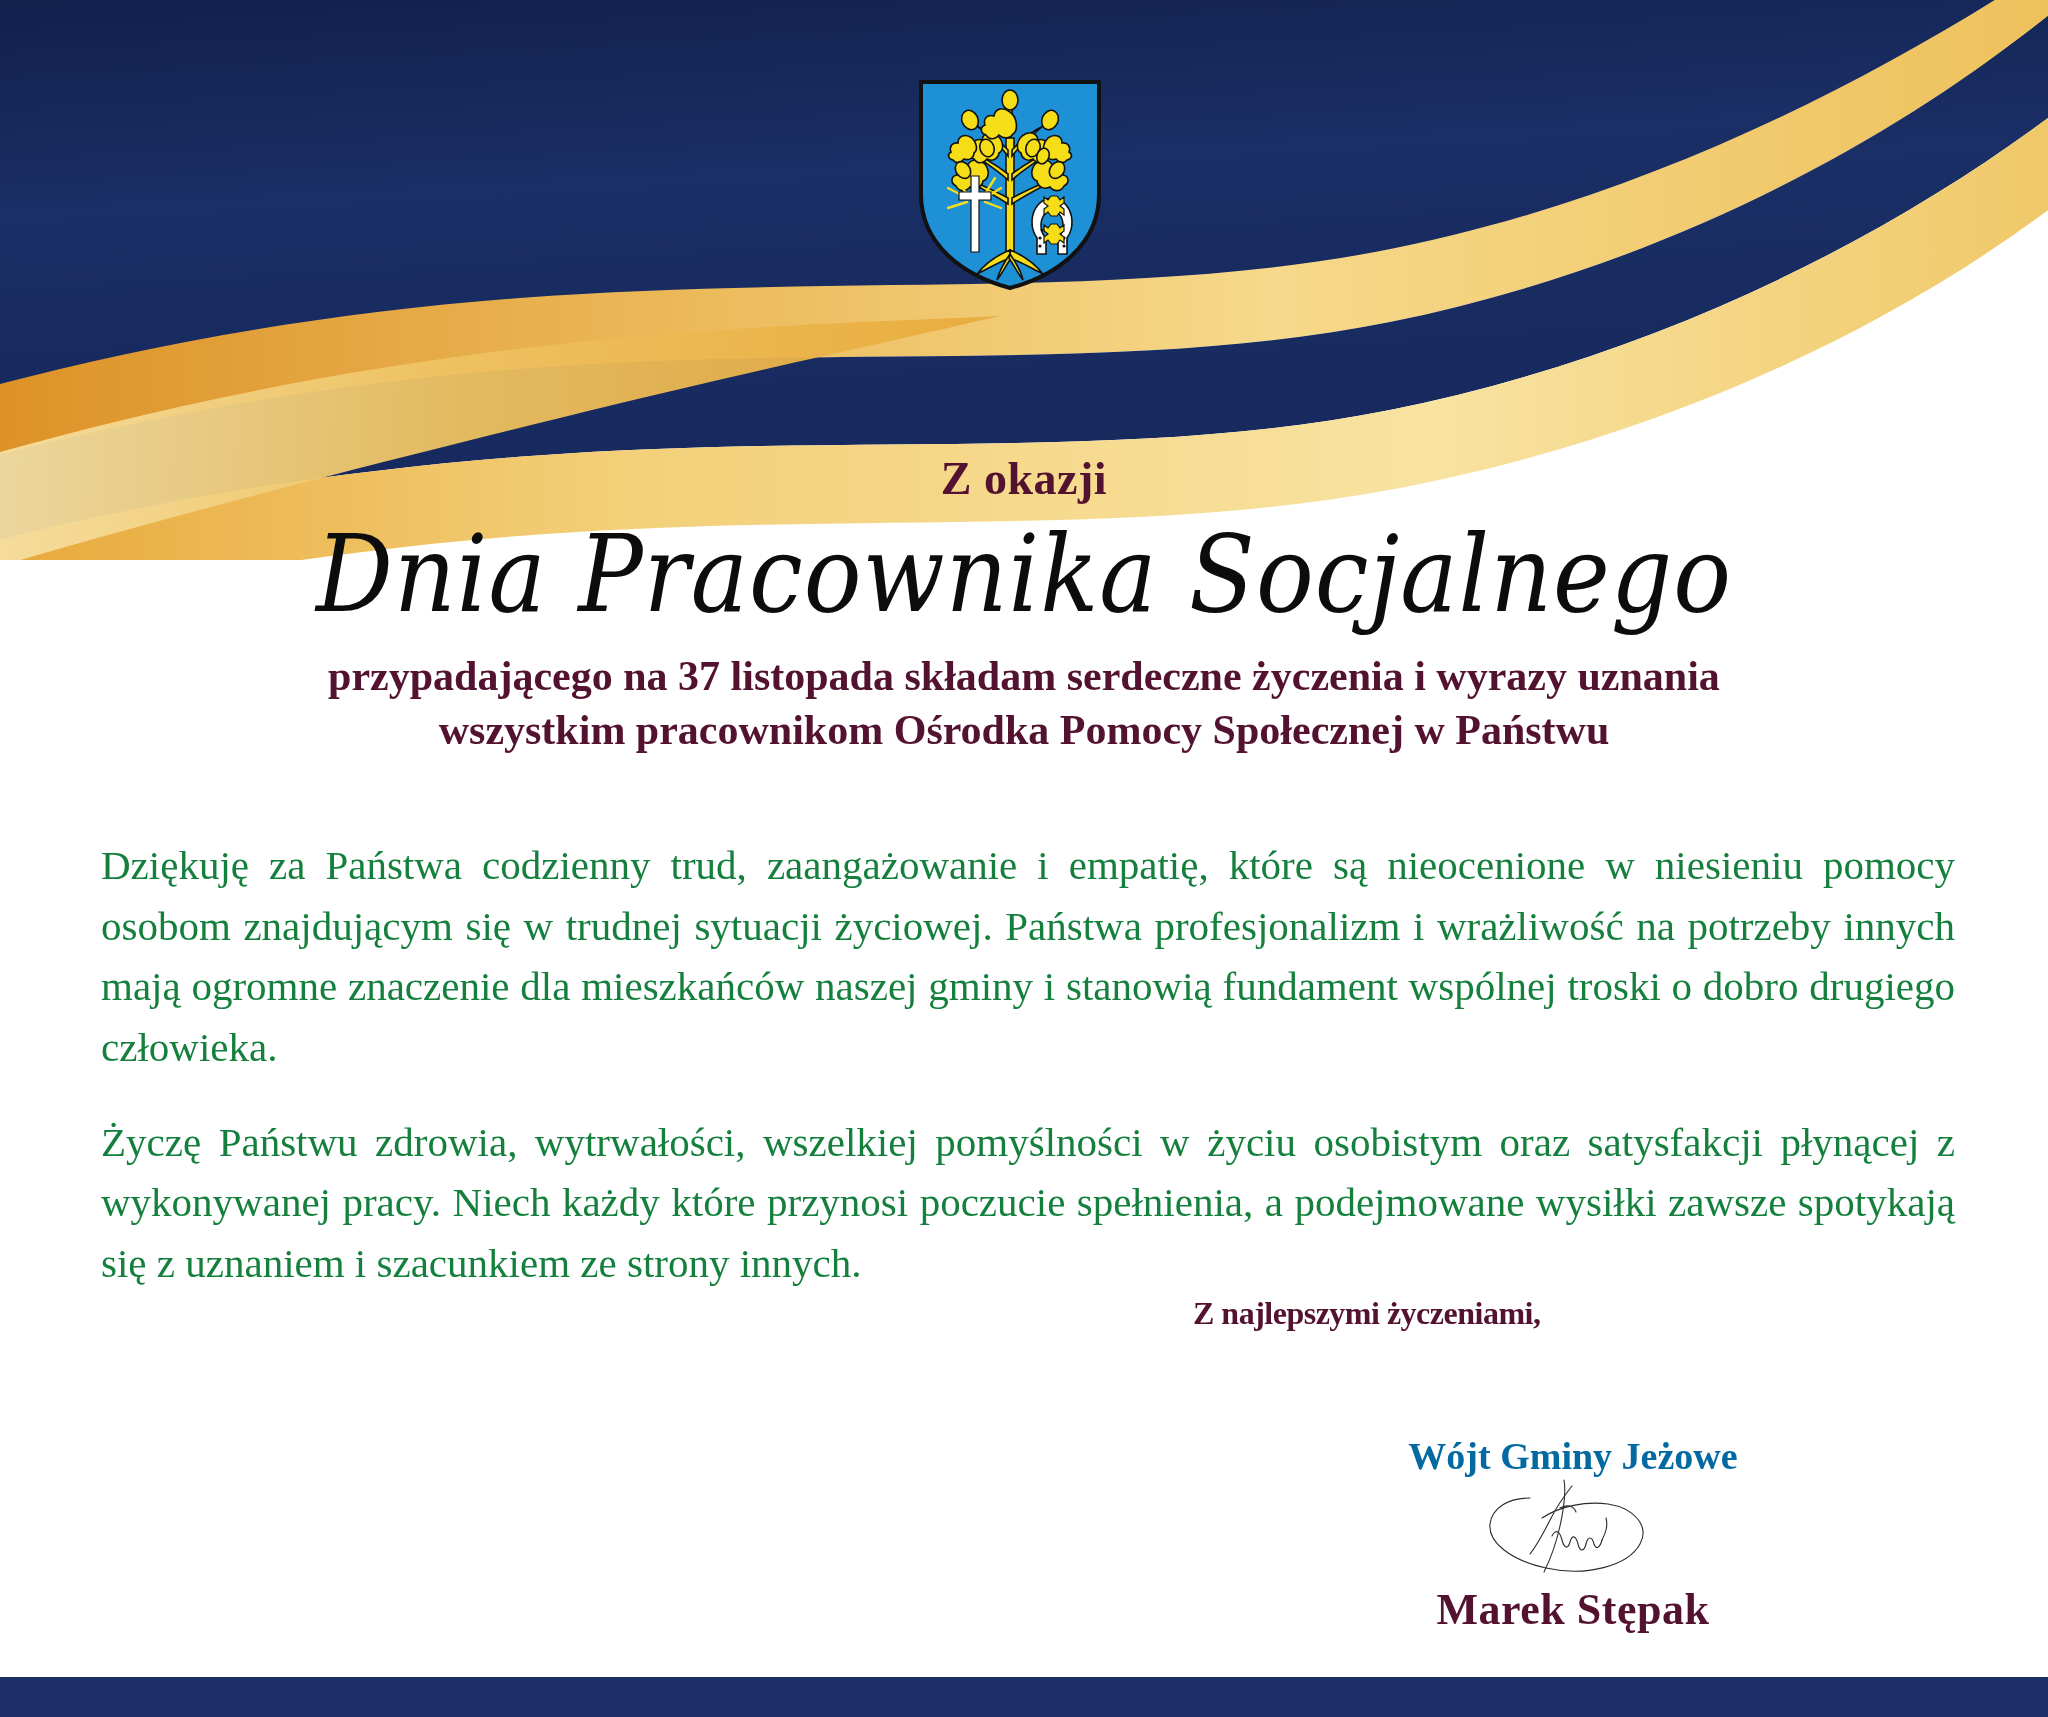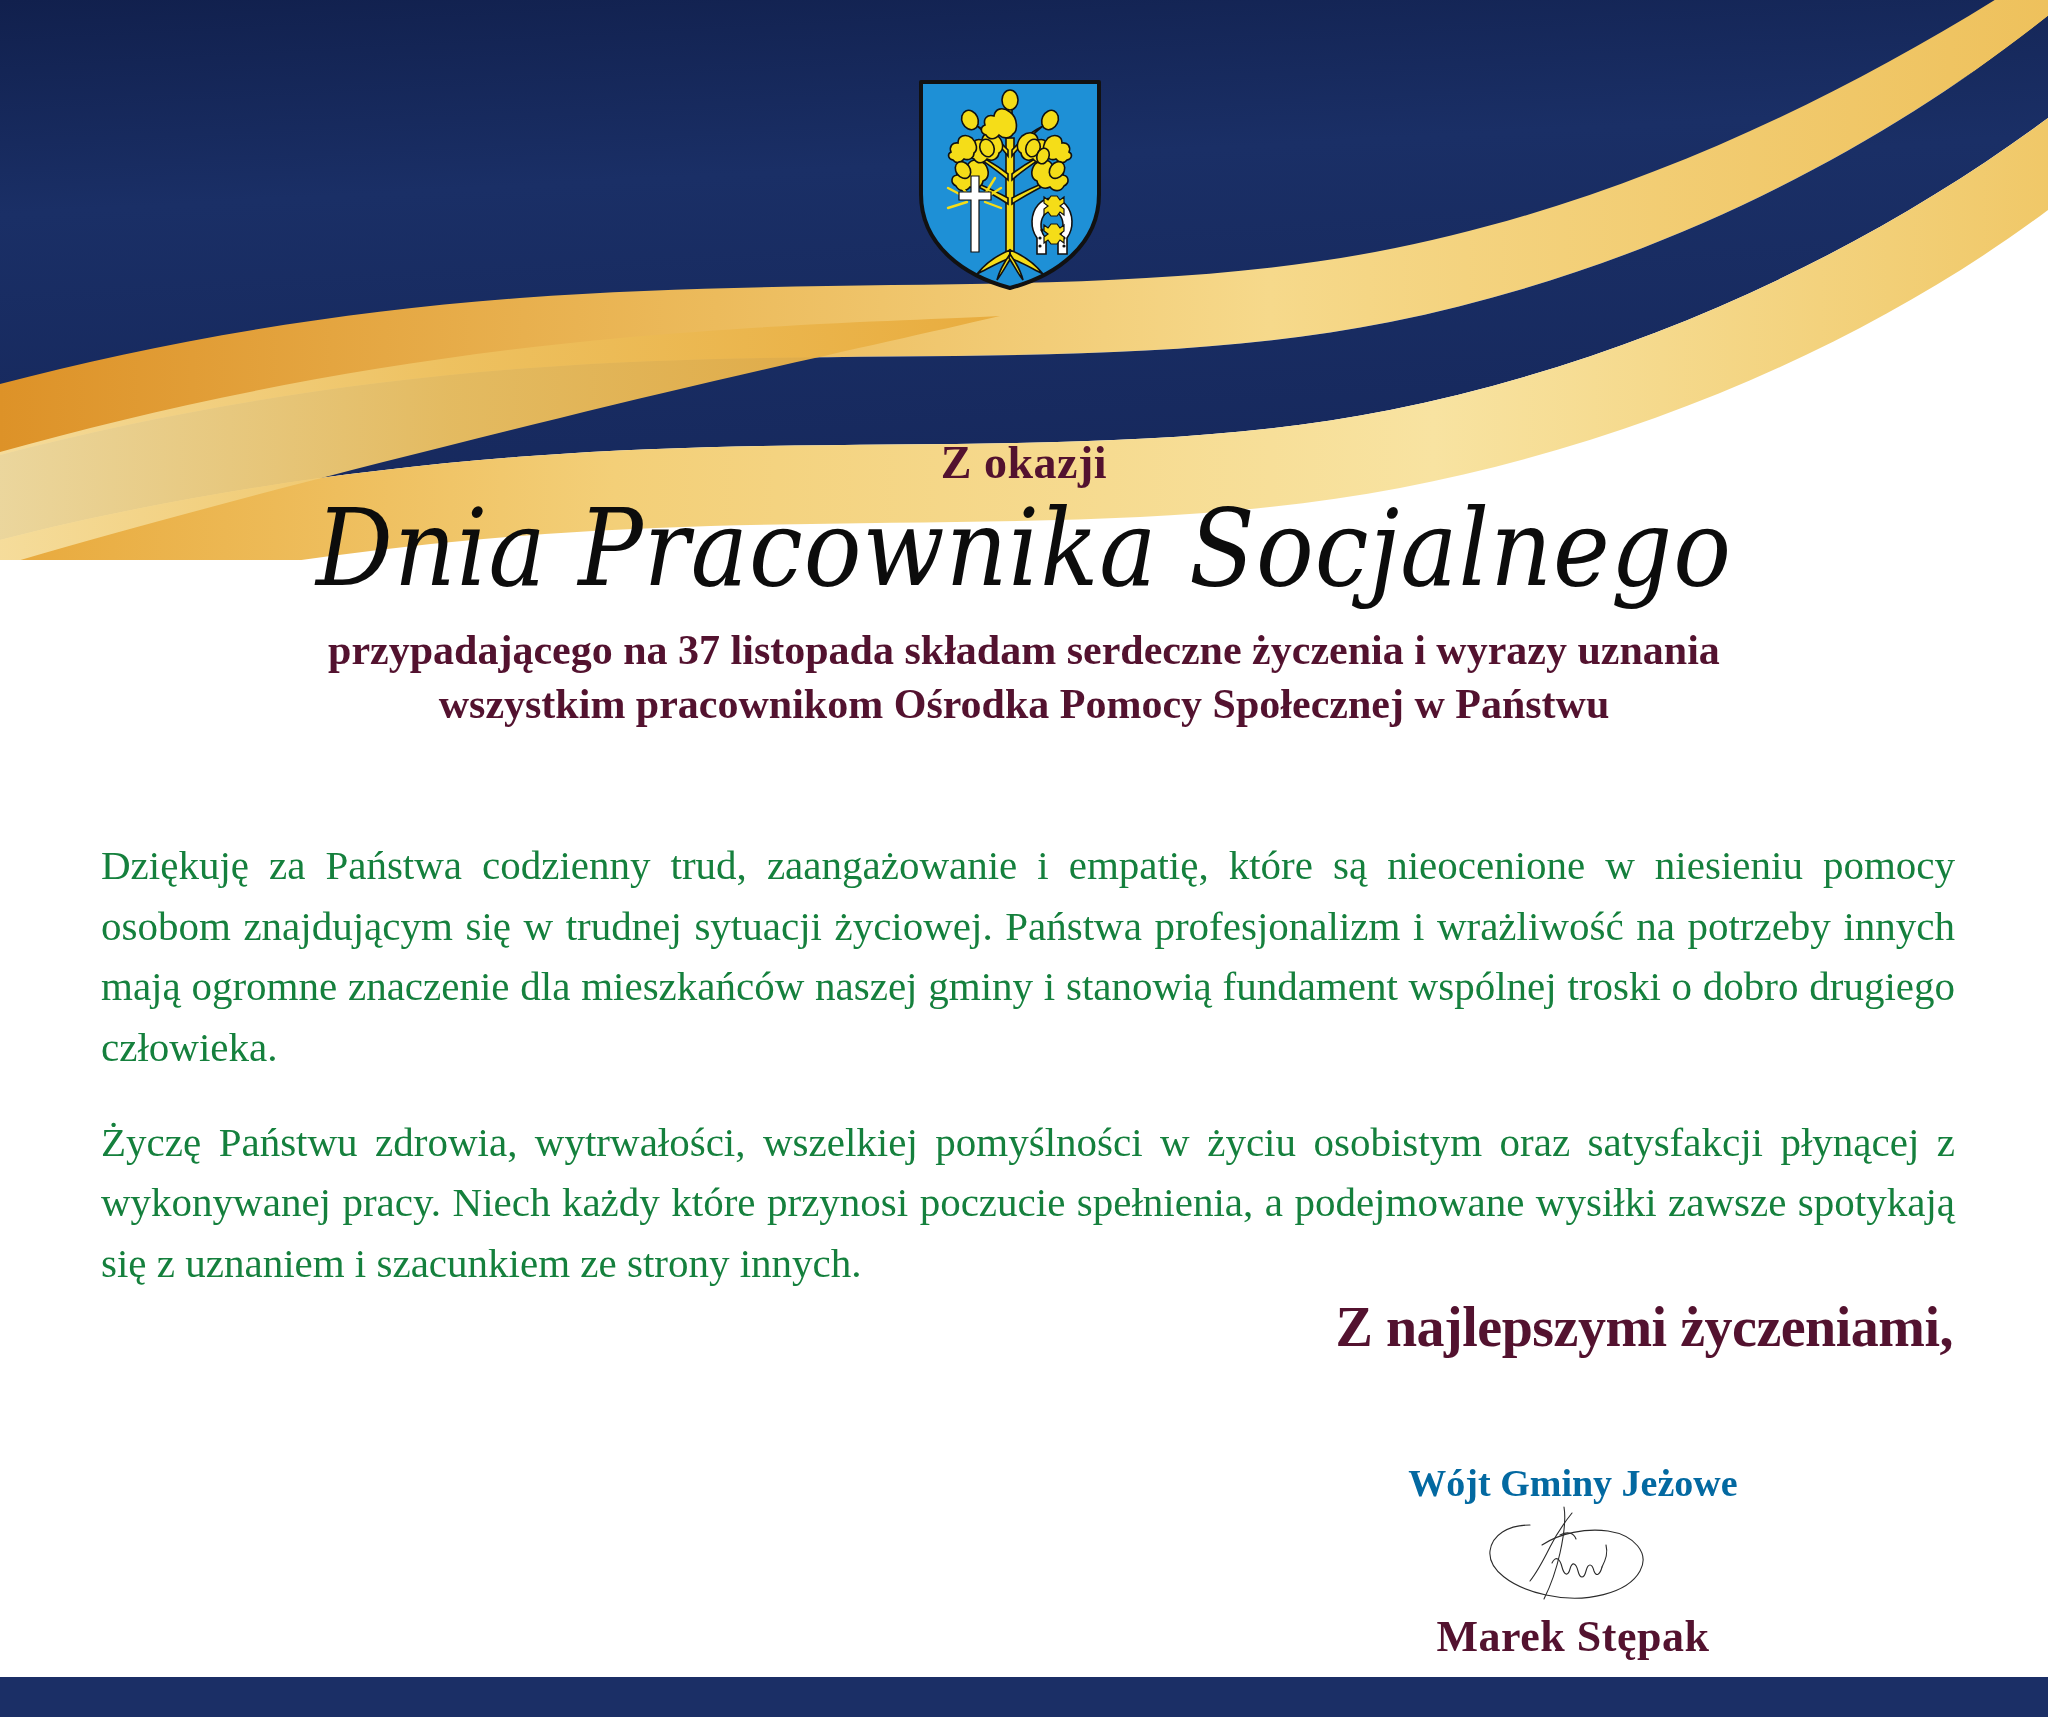--- a/index.html
+++ b/index.html
@@ -50,21 +50,21 @@
     text-align: center;
     z-index: 4;
   }
   .title-occasion {
     font-family: "Liberation Serif", "DejaVu Serif", serif;
     font-weight: bold;
     font-size: 46px;
     color: #53122f;
     letter-spacing: 0.5px;
     line-height: 1;
-    margin: 0;
+    margin: 16px;
   }
   .title-main {
     font-family: "DejaVu Serif", "Liberation Serif", serif;
     font-style: italic;
     font-weight: normal;
     font-size: 96px;
     color: #0c0c0c;
     line-height: 1.05;
     letter-spacing: 1px;
     margin: 6px 0 0 0;
@@ -106,24 +106,24 @@
     position: absolute;
     right: 95px;
     top: 1295px;
     width: 760px;
     text-align: center;
     z-index: 4;
   }
   .sign-closing {
     font-family: "Liberation Serif", "DejaVu Serif", serif;
     font-weight: bold;
-    font-size: 56px;
+    font-size: 32px;
     color: #53122f;
     letter-spacing: -0.5px;
-    text-align: right;
+    text-align: left;
     margin: 0;
   }
   .sign-role {
     font-family: "Liberation Serif", "DejaVu Serif", serif;
     font-weight: bold;
     font-size: 38px;
     color: #0369a1;
     margin: 102px 0 0 0;
   }
   .sign-scribble {

